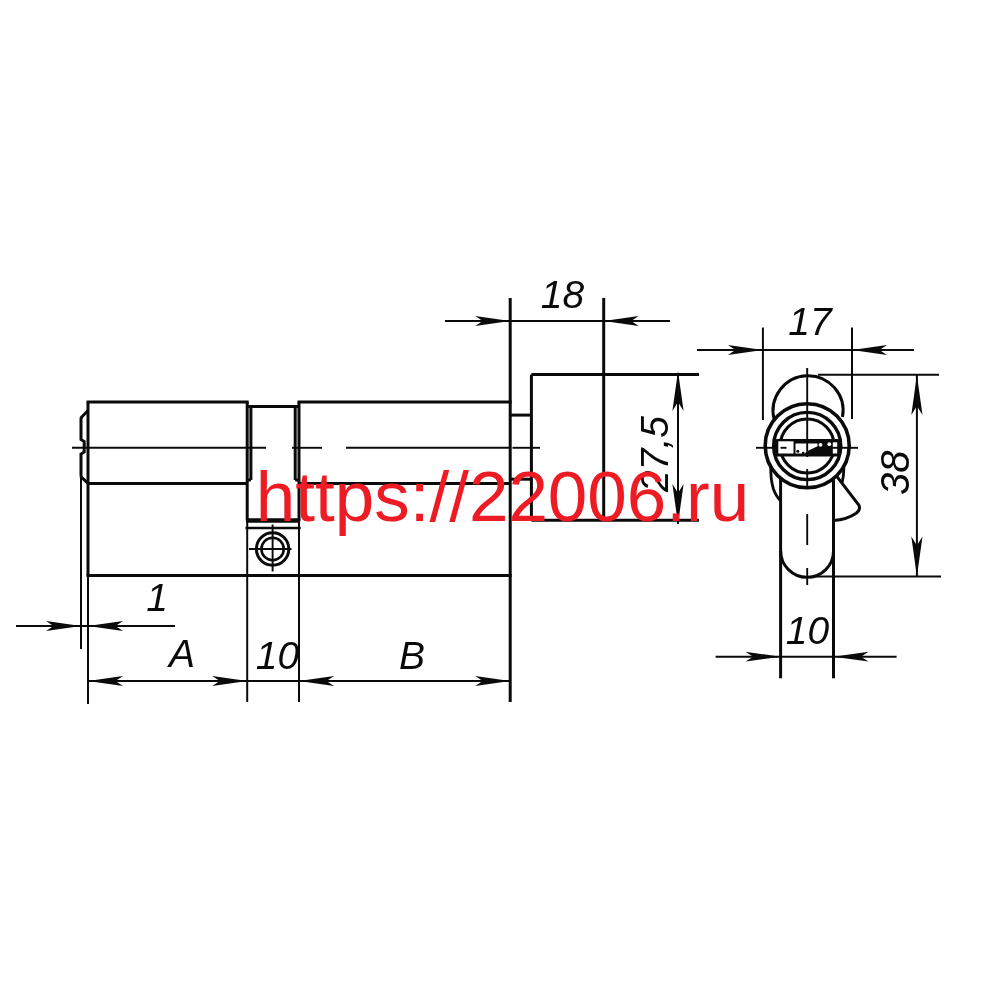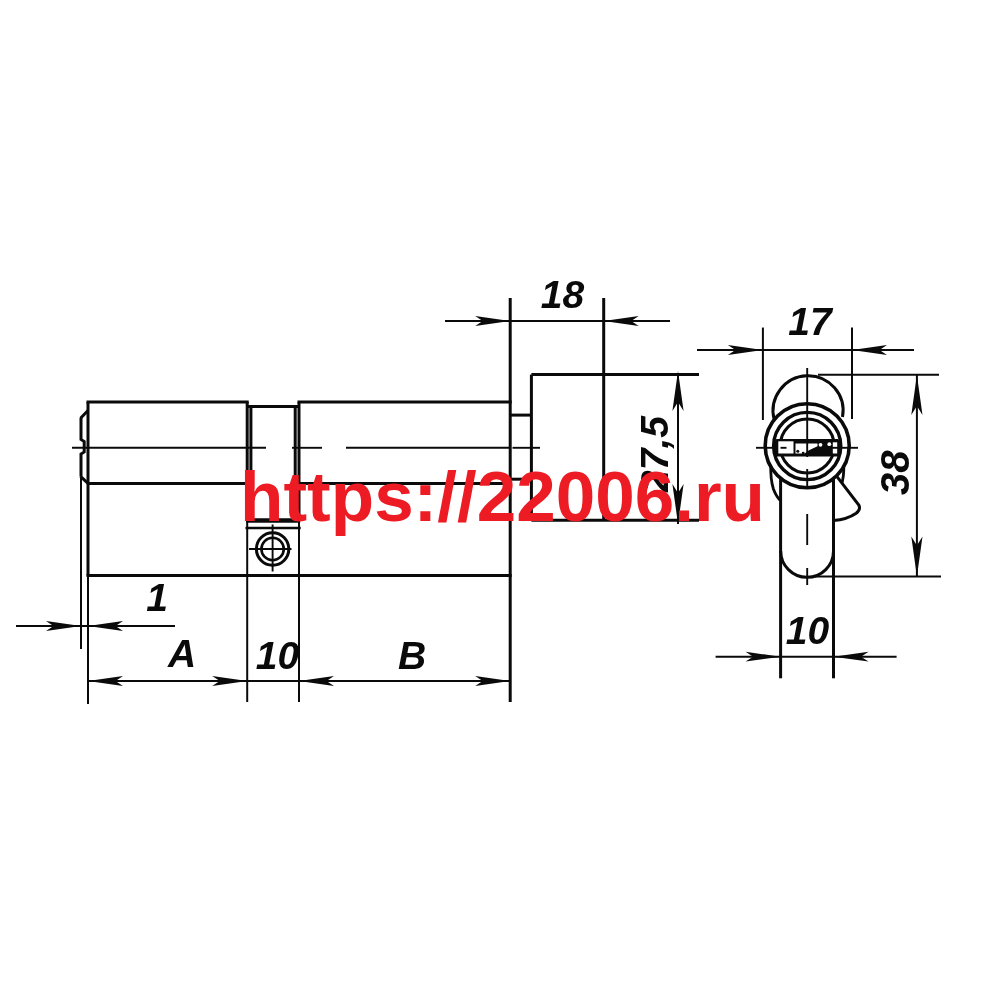--- a/index.html
+++ b/index.html
@@ -1,16 +1,16 @@
 <!DOCTYPE html>
 <html><head>
 <meta charset="utf-8">
 <style>
   html,body{margin:0;padding:0;background:#ffffff;}
-  .wrap{width:1000px;height:725px;position:relative;background:#15803d;overflow:hidden;font-weight:bold;}
+  .wrap{width:1000px;height:725px;position:relative;background:#15803d;overflow:hidden;}
   svg{position:absolute;left:0;top:0;}
   text{font-family:"Liberation Sans",sans-serif;font-style:italic;fill:#0a0a0a;}
 </style>
 </head>
 <body>
 <div class="wrap">
 <svg width="1000" height="1000" viewBox="0 0 1000 1000">
   <defs>
     <g id="arrR">
           <path d="M0,0 L-35,-4.9 L-27.5,0 L-35,4.9 Z" fill="#0a0a0a"></path>

